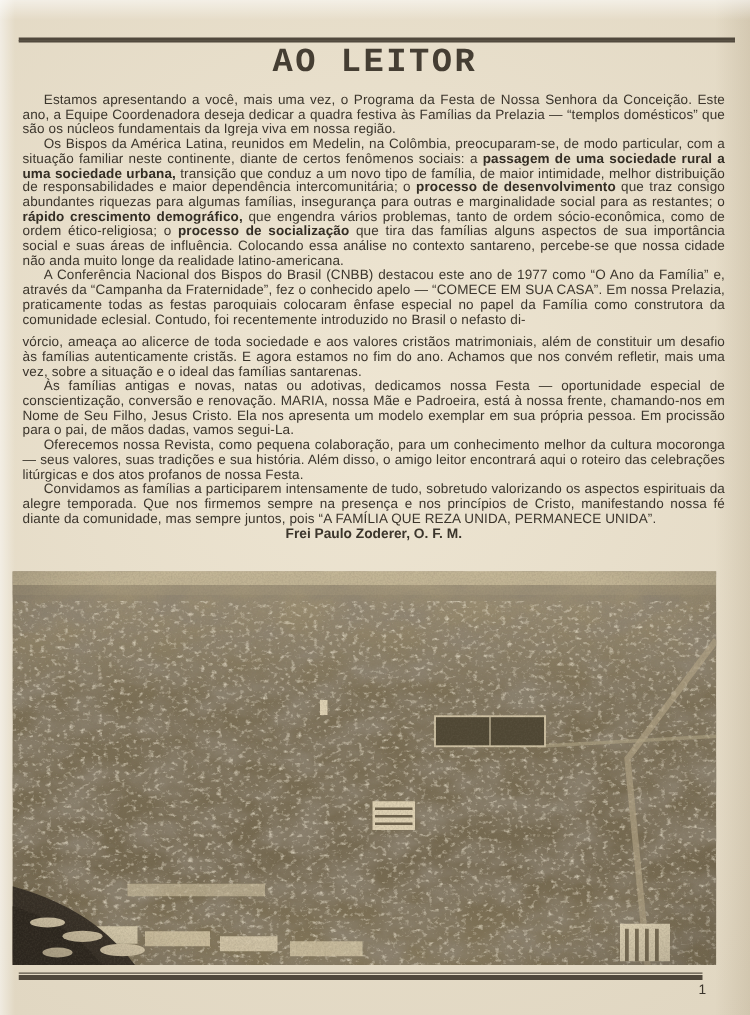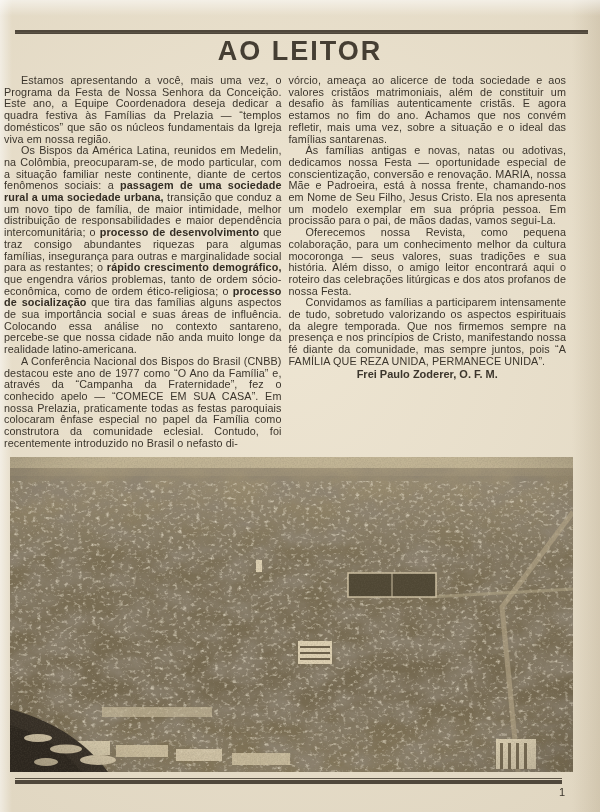--- a/index.html
+++ b/index.html
@@ -11,23 +11,23 @@
       linear-gradient(180deg, rgba(255,255,255,.55), rgba(255,255,255,0) 16px),
       linear-gradient(90deg, rgba(255,255,255,.5), rgba(255,255,255,0) 12px),
       linear-gradient(270deg, rgba(130,110,75,.16), rgba(130,110,75,0) 28px),
       radial-gradient(130% 110% at 48% 40%, rgba(255,255,255,.14), rgba(95,80,55,.12));
     color:#3b352c;
   }
   .top-rule{position:absolute;left:15px;top:30px;width:573px;height:4px;background:#50483c;}
   .top-rule::after{content:"";display:block;margin-top:2px;height:1px;background:#5a5245;}
   .title{
     position:absolute;left:0;top:36px;width:600px;margin:0;text-align:center;
-    font-size:27px;font-weight:bold;letter-spacing:2px;color:#453e33;
+    font-size:27px;font-weight:bold;letter-spacing:2px;color:#453e33;font-family:Liberation Mono, monospace;
   }
-  .columns{position:absolute;left:4px;top:75px;width:562px;display:flex;gap:7px;}
+  .columns{position:absolute;left:18px;top:75px;width:562px;display:flex;gap:7px;flex-direction:column;}
   .col{flex:1 1 0;min-width:0;}
   .para{
     margin:0;font-size:10.8px;line-height:11.7px;text-align:justify;
     text-indent:17px;letter-spacing:.1px;color:#3b352c;
   }
   .para.no-indent{text-indent:0;}
   .para .b{font-weight:bold;color:#332d24;}
   .sig-name{margin-top:0;text-align:center;font-weight:bold;font-size:11px;color:#3b352c;}
   .sig-role{text-align:left;font-weight:bold;font-size:11px;color:#3b352c;}
   .photo{position:absolute;left:10px;top:457px;width:563px;height:315px;}

